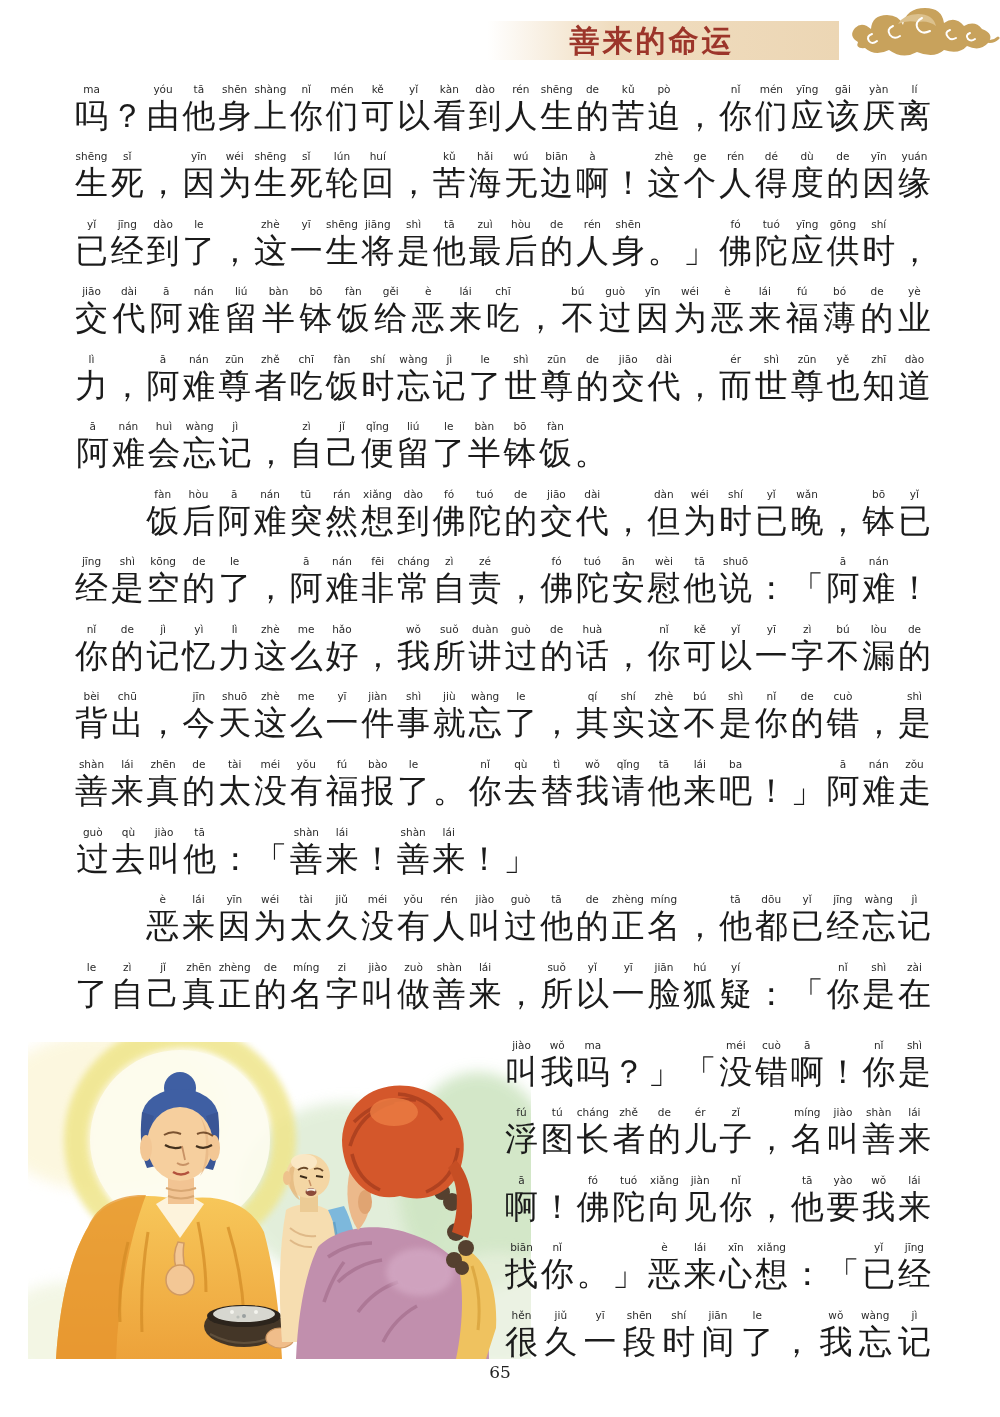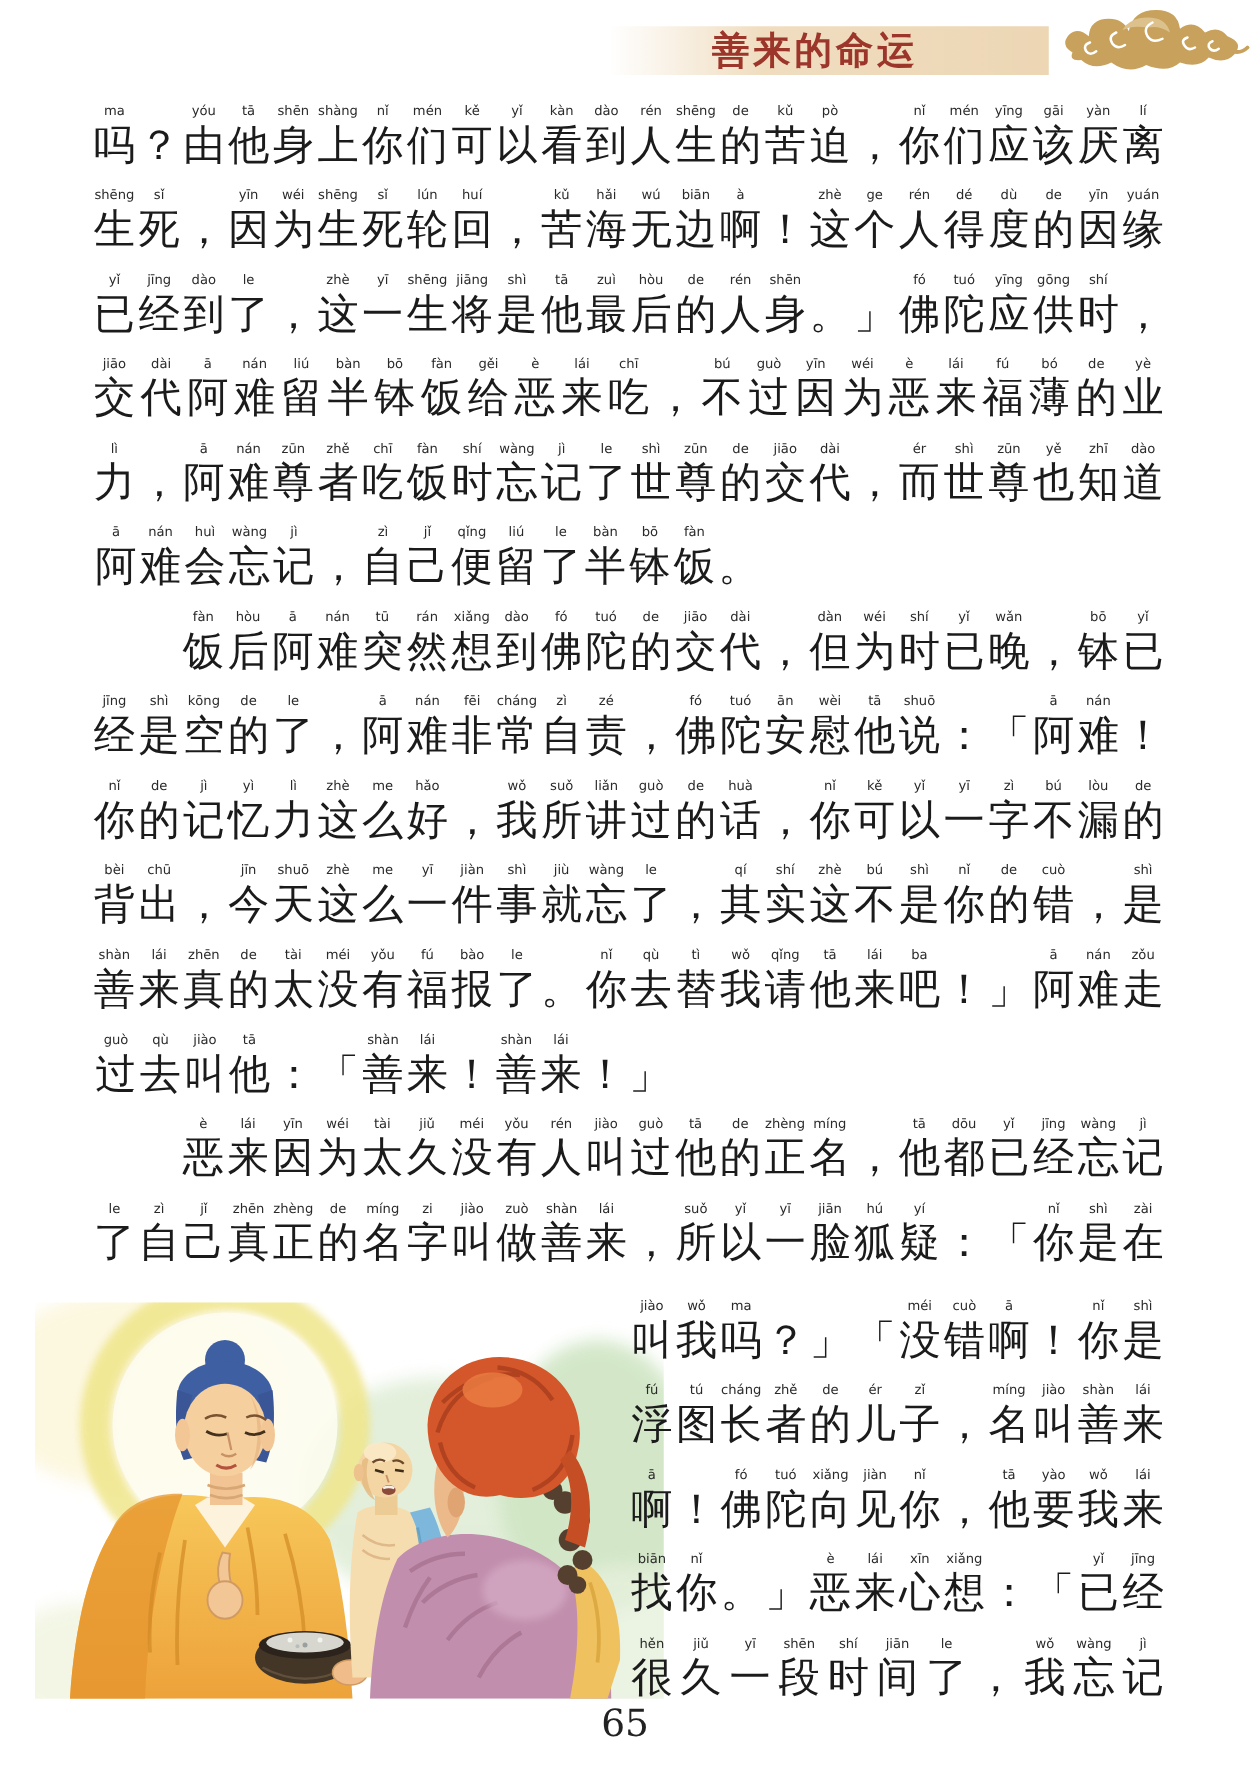--- a/index.html
+++ b/index.html
@@ -37,21 +37,21 @@
   .hz{
     font-size:33px;line-height:40px;height:40px;
     color:var(--text,#1b1b1b);
     font-family:"DejaVu Serif","Liberation Serif",serif;
   }
   
   .illu{position:absolute;left:28px;top:1042px;width:503px;height:317px;}
   
   .page-number{
     position:absolute;left:0;top:1362px;width:1000px;text-align:center;
-    font-size:30px;color:#222;font-family:"DejaVu Serif","Liberation Serif",serif;
+    font-size:17px;color:#222;font-family:"DejaVu Serif","Liberation Serif",serif;
   }
 </style>
 </head>
 <body>
 
 <div class="page">
 
   <div class="header-band"></div>
   <div class="page-title">善来的命运</div>
 
@@ -855,21 +855,21 @@
           </span>
           <span class="cell">
             <span class="py">wǒ</span>
             <span class="hz">我</span>
           </span>
           <span class="cell">
             <span class="py">suǒ</span>
             <span class="hz">所</span>
           </span>
           <span class="cell">
-            <span class="py">liǎn</span>
+            <span class="py">duàn</span>
             <span class="hz">讲</span>
           </span>
           <span class="cell">
             <span class="py">guò</span>
             <span class="hz">过</span>
           </span>
           <span class="cell">
             <span class="py">de</span>
             <span class="hz">的</span>
           </span>

